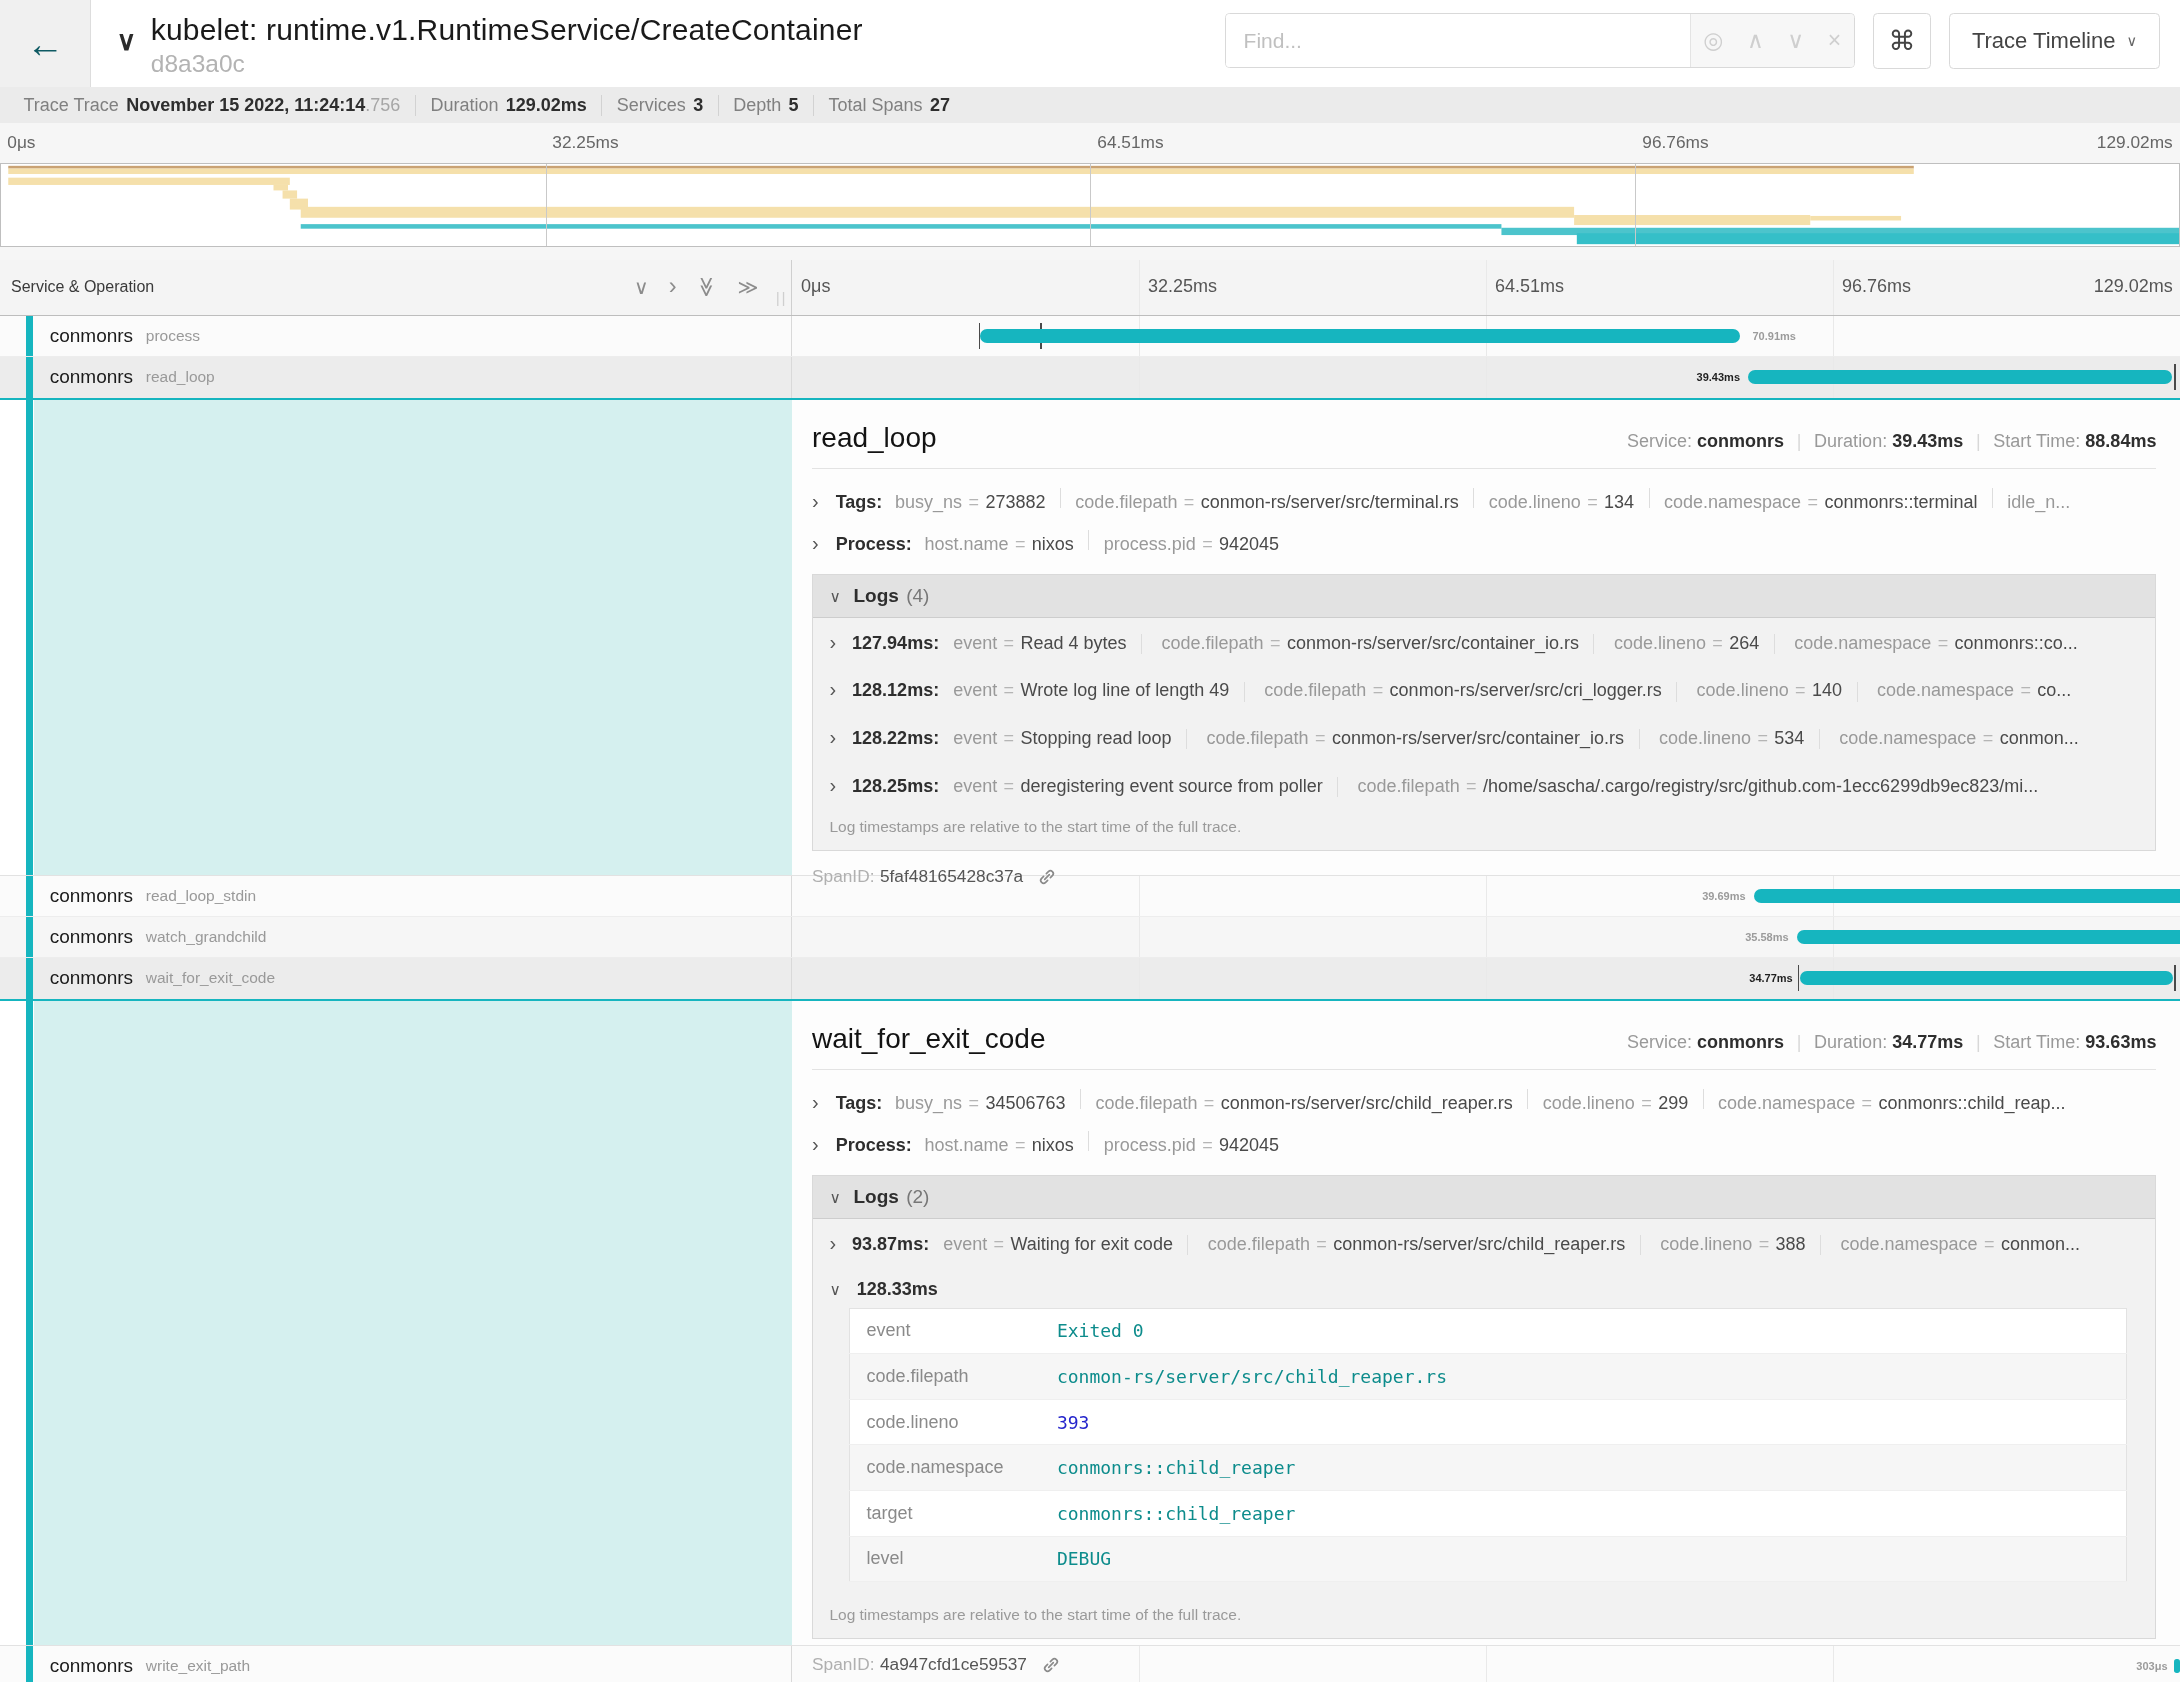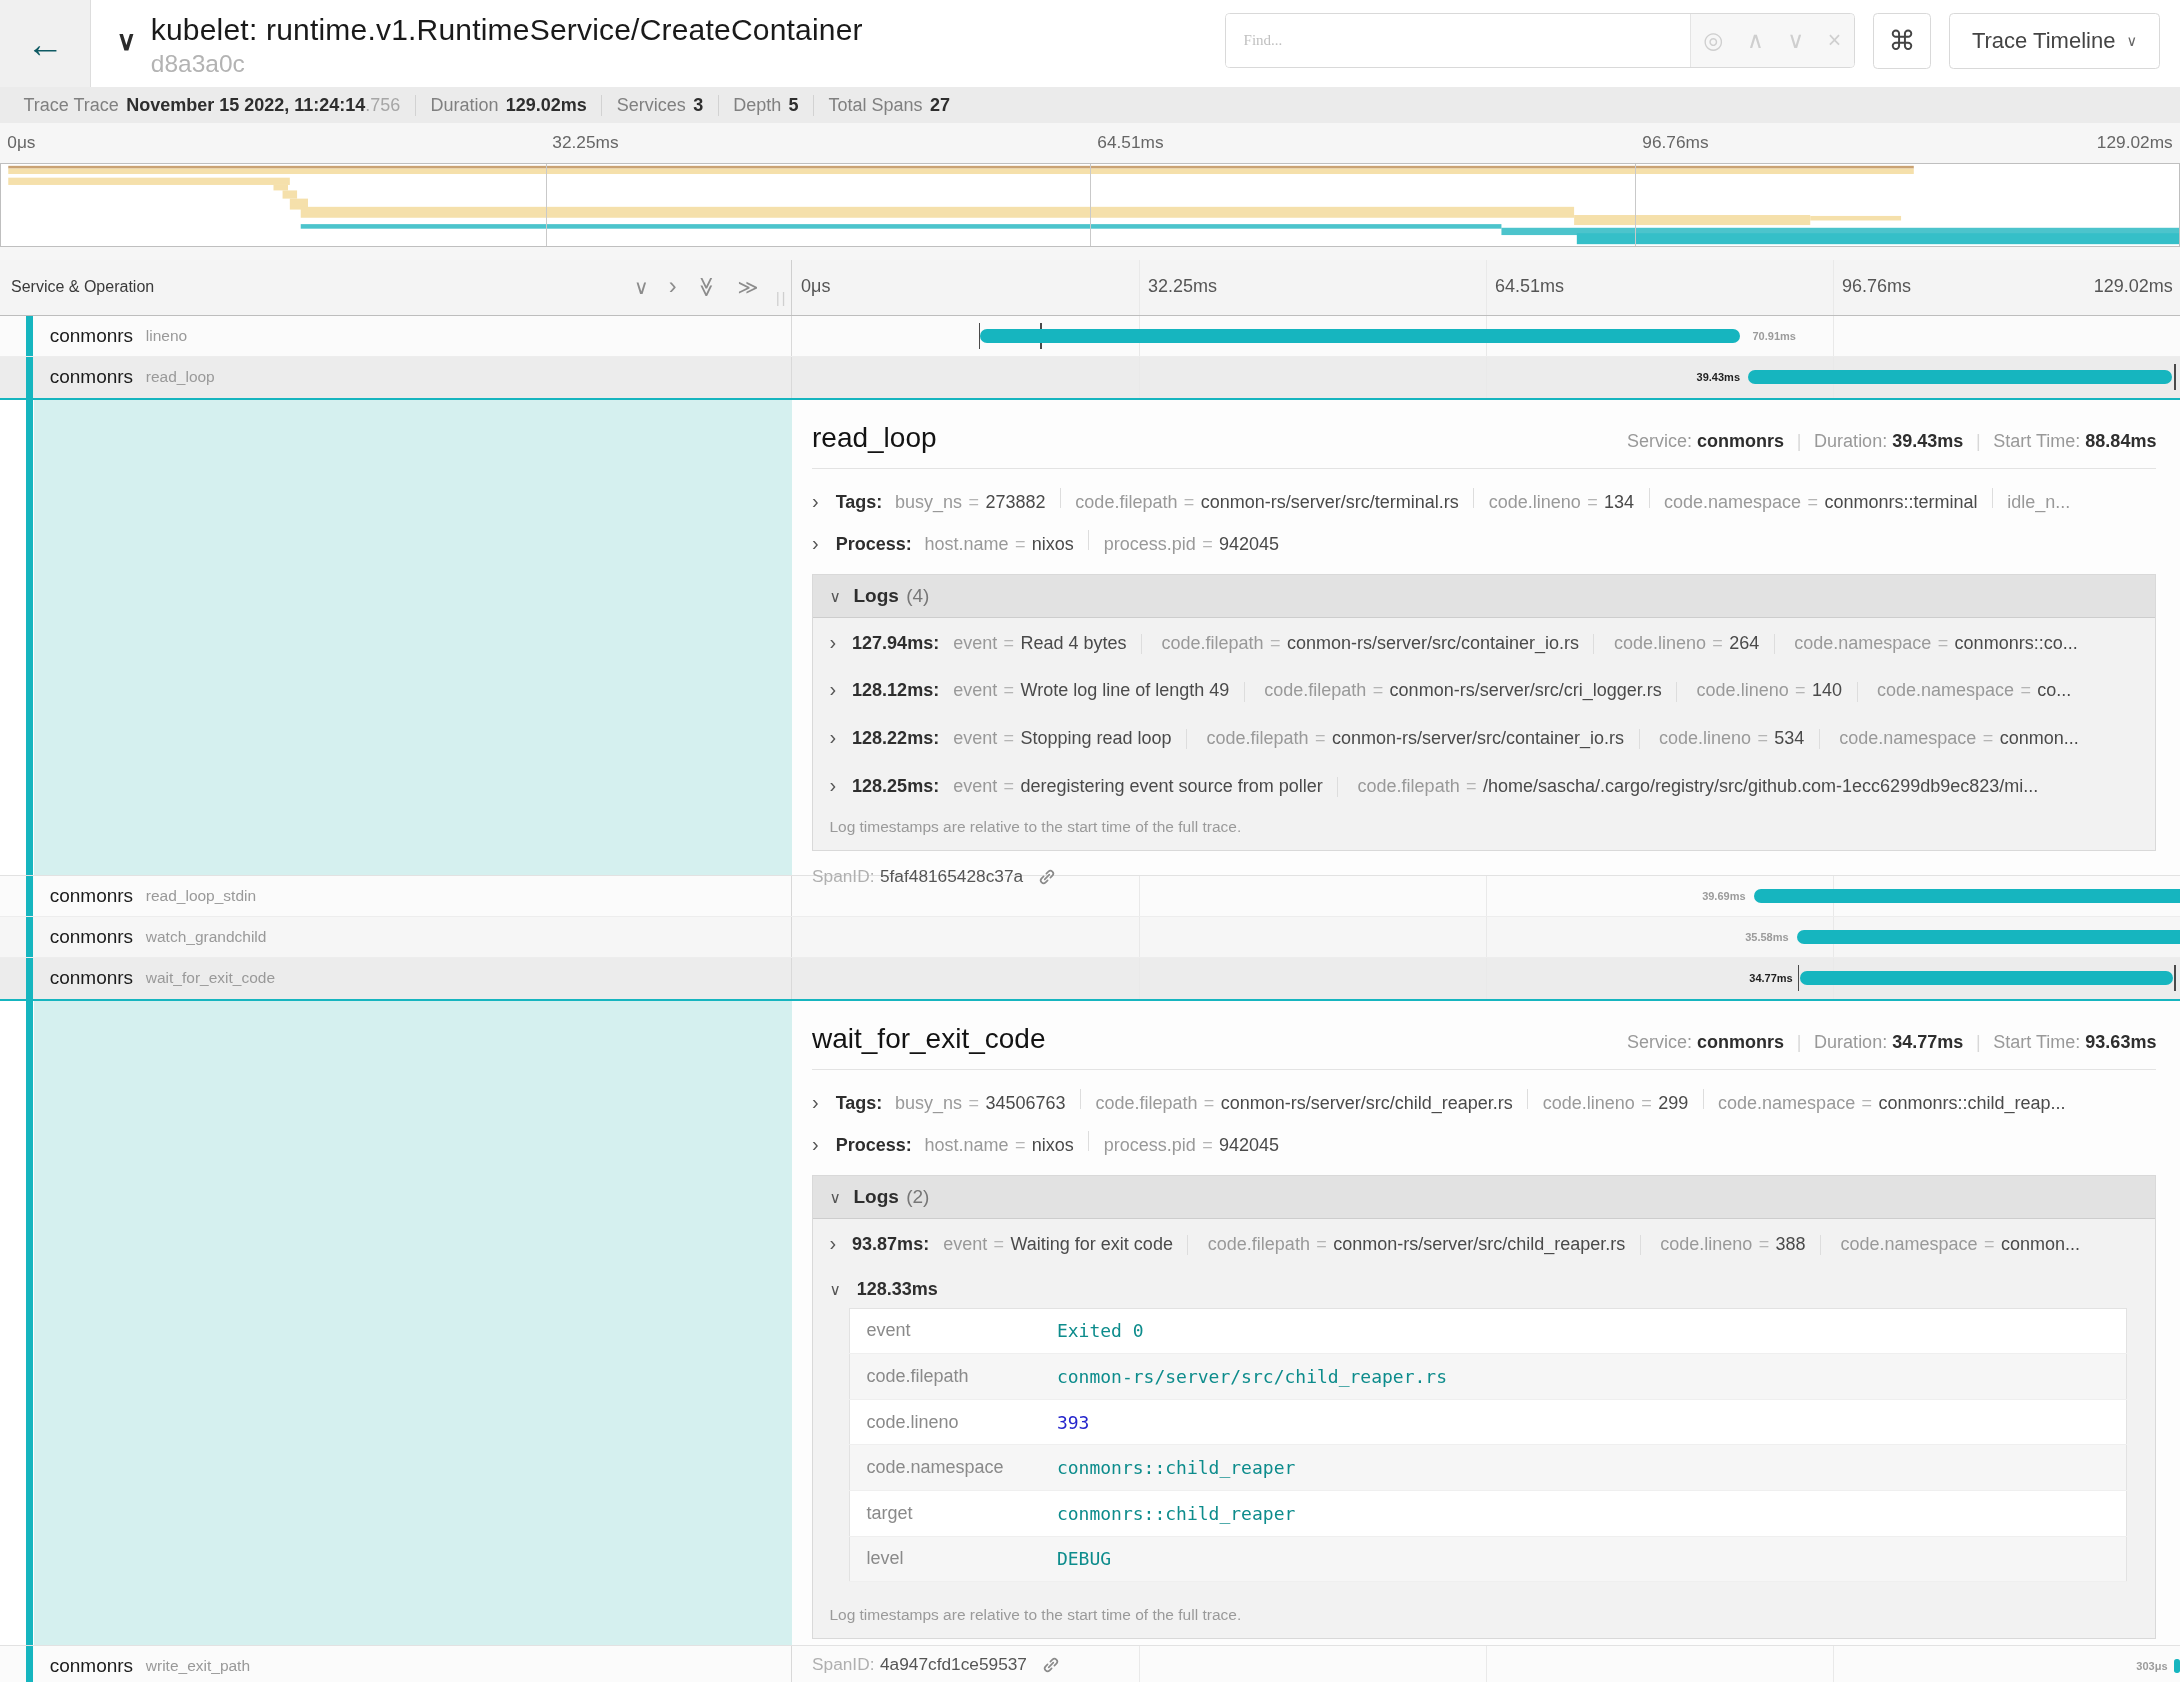--- a/index.html
+++ b/index.html
@@ -11,22 +11,22 @@
   .app-header { height:87px; display:flex; align-items:stretch; position:relative; background:#fff; }
   .back-strip { width:91px; background:#f0f0f0; border-right:0.9px solid #ddd;
     display:flex; align-items:center; justify-content:center; cursor:pointer; }
   .back-arrow { font-size:38px; color:#0e5a63; line-height:1; }
   .title-wrap { display:flex; align-items:flex-start; padding:12.7px 0 0 25.5px; }
   .collapse-caret { font-size:27px; color:#2b2b2b; font-weight:bold; margin:12.7px 14.5px 0 0; }
   .trace-title { font-size:30px; font-weight:400; color:#1a1a1a; letter-spacing:0.2px; }
   .trace-id { font-size:24.5px; color:#b3b3b3; margin-top:3.6px; }
   .header-right { position:absolute; right:20px; top:12.7px; display:flex; align-items:center; gap:18px; }
   .find-group { display:flex; height:55px; border:0.9px solid #d9d9d9; border-radius:4.5px; overflow:hidden; background:#fff; }
-  .find-input { width:464px; border:none; outline:none; padding:0 18px; font-size:15px;
-    font-family:Liberation Serif, serif; color:#ec4899; background:#fff; }
+  .find-input { width:464px; border:none; outline:none; padding:0 18px; font-size:21px;
+    font-family:Liberation Sans, sans-serif; color:#ec4899; background:#fff; }
   .find-input::placeholder { color:#c0c0c0; }
   .find-btns { display:flex; align-items:center; background:#f7f7f7; border-left:0.9px solid #e4e4e4; padding:0 12.7px; gap:23.6px; }
   .find-btn { font-size:23px; color:#cfcfcf; cursor:pointer; line-height:1; }
   .sq-btn { height:56px; min-width:58px; border:0.9px solid #d9d9d9; border-radius:4.5px; background:#fff;
     display:flex; align-items:center; justify-content:center; font-size:27px; color:#444; cursor:pointer; }
   .view-btn { height:56px; border:0.9px solid #d9d9d9; border-radius:4.5px; background:#fff;
     display:flex; align-items:center; padding:0 22px; font-size:22px; color:#444; gap:11px; cursor:pointer; }
   .view-caret { font-size:14.5px; color:#666; }
 
   
@@ -221,21 +221,21 @@
     <span class="tick" style="left:calc(50% + 9px)">64.51ms</span>
     <span class="tick" style="left:calc(75% + 9px)">96.76ms</span>
     <span class="tick" style="right:7.3px">129.02ms</span>
   </div>
 </div>
 
 <div class="span-row">
   <div class="row-left">
     <div class="svc-stripe"></div>
     <span class="svc-name">conmonrs</span>
-    <span class="op-name">lineno</span>
+    <span class="op-name">process</span>
   </div>
   <div class="row-right">
     <div class="gl" style="left:25%"></div>
     <div class="gl" style="left:50%"></div>
     <div class="gl" style="left:75%"></div>
     <div class="btick" style="left:13.45%"></div>
     <div class="btick" style="left:17.9%"></div>
     <div class="bar" style="left:13.55%; width:54.75%"></div>
     <span class="bar-label" style="left:69.2%">70.91ms</span>
   </div>

